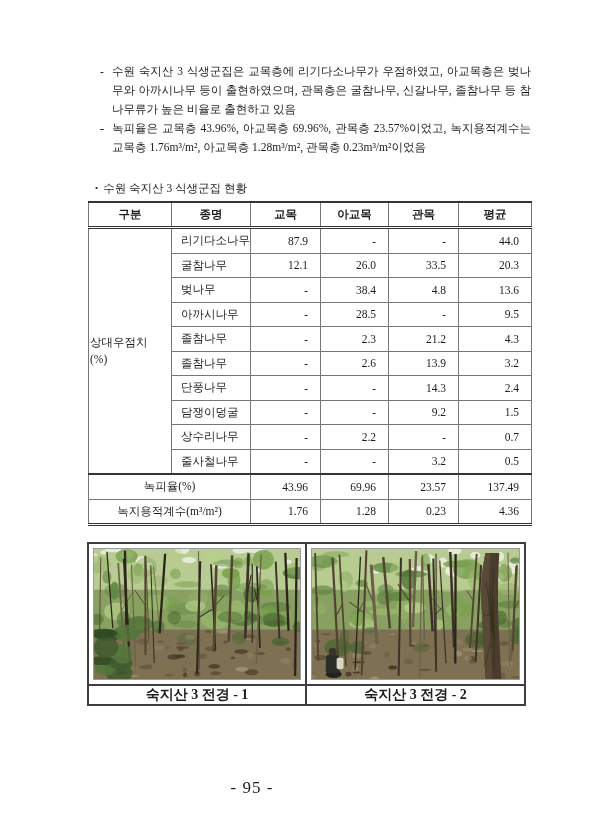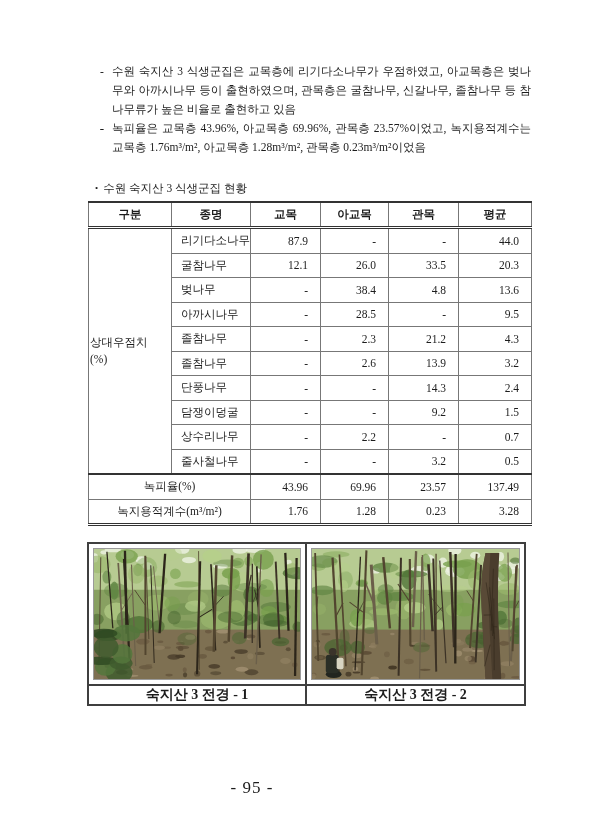--- a/index.html
+++ b/index.html
@@ -172,21 +172,21 @@
           <td class="num">43.96</td>
           <td class="num">69.96</td>
           <td class="num">23.57</td>
           <td class="num">137.49</td>
         </tr>
         <tr class="sum2">
           <td class="sumlabel" colspan="2">녹지용적계수(m³/m²)</td>
           <td class="num">1.76</td>
           <td class="num">1.28</td>
           <td class="num">0.23</td>
-          <td class="num">3.28</td>
+          <td class="num">4.36</td>
         </tr>
       </tbody>
     </table>
 
     <table class="photos">
       <colgroup>
           <col style="width:218px">
           <col style="width:219px">
         </colgroup>
       <tbody>

